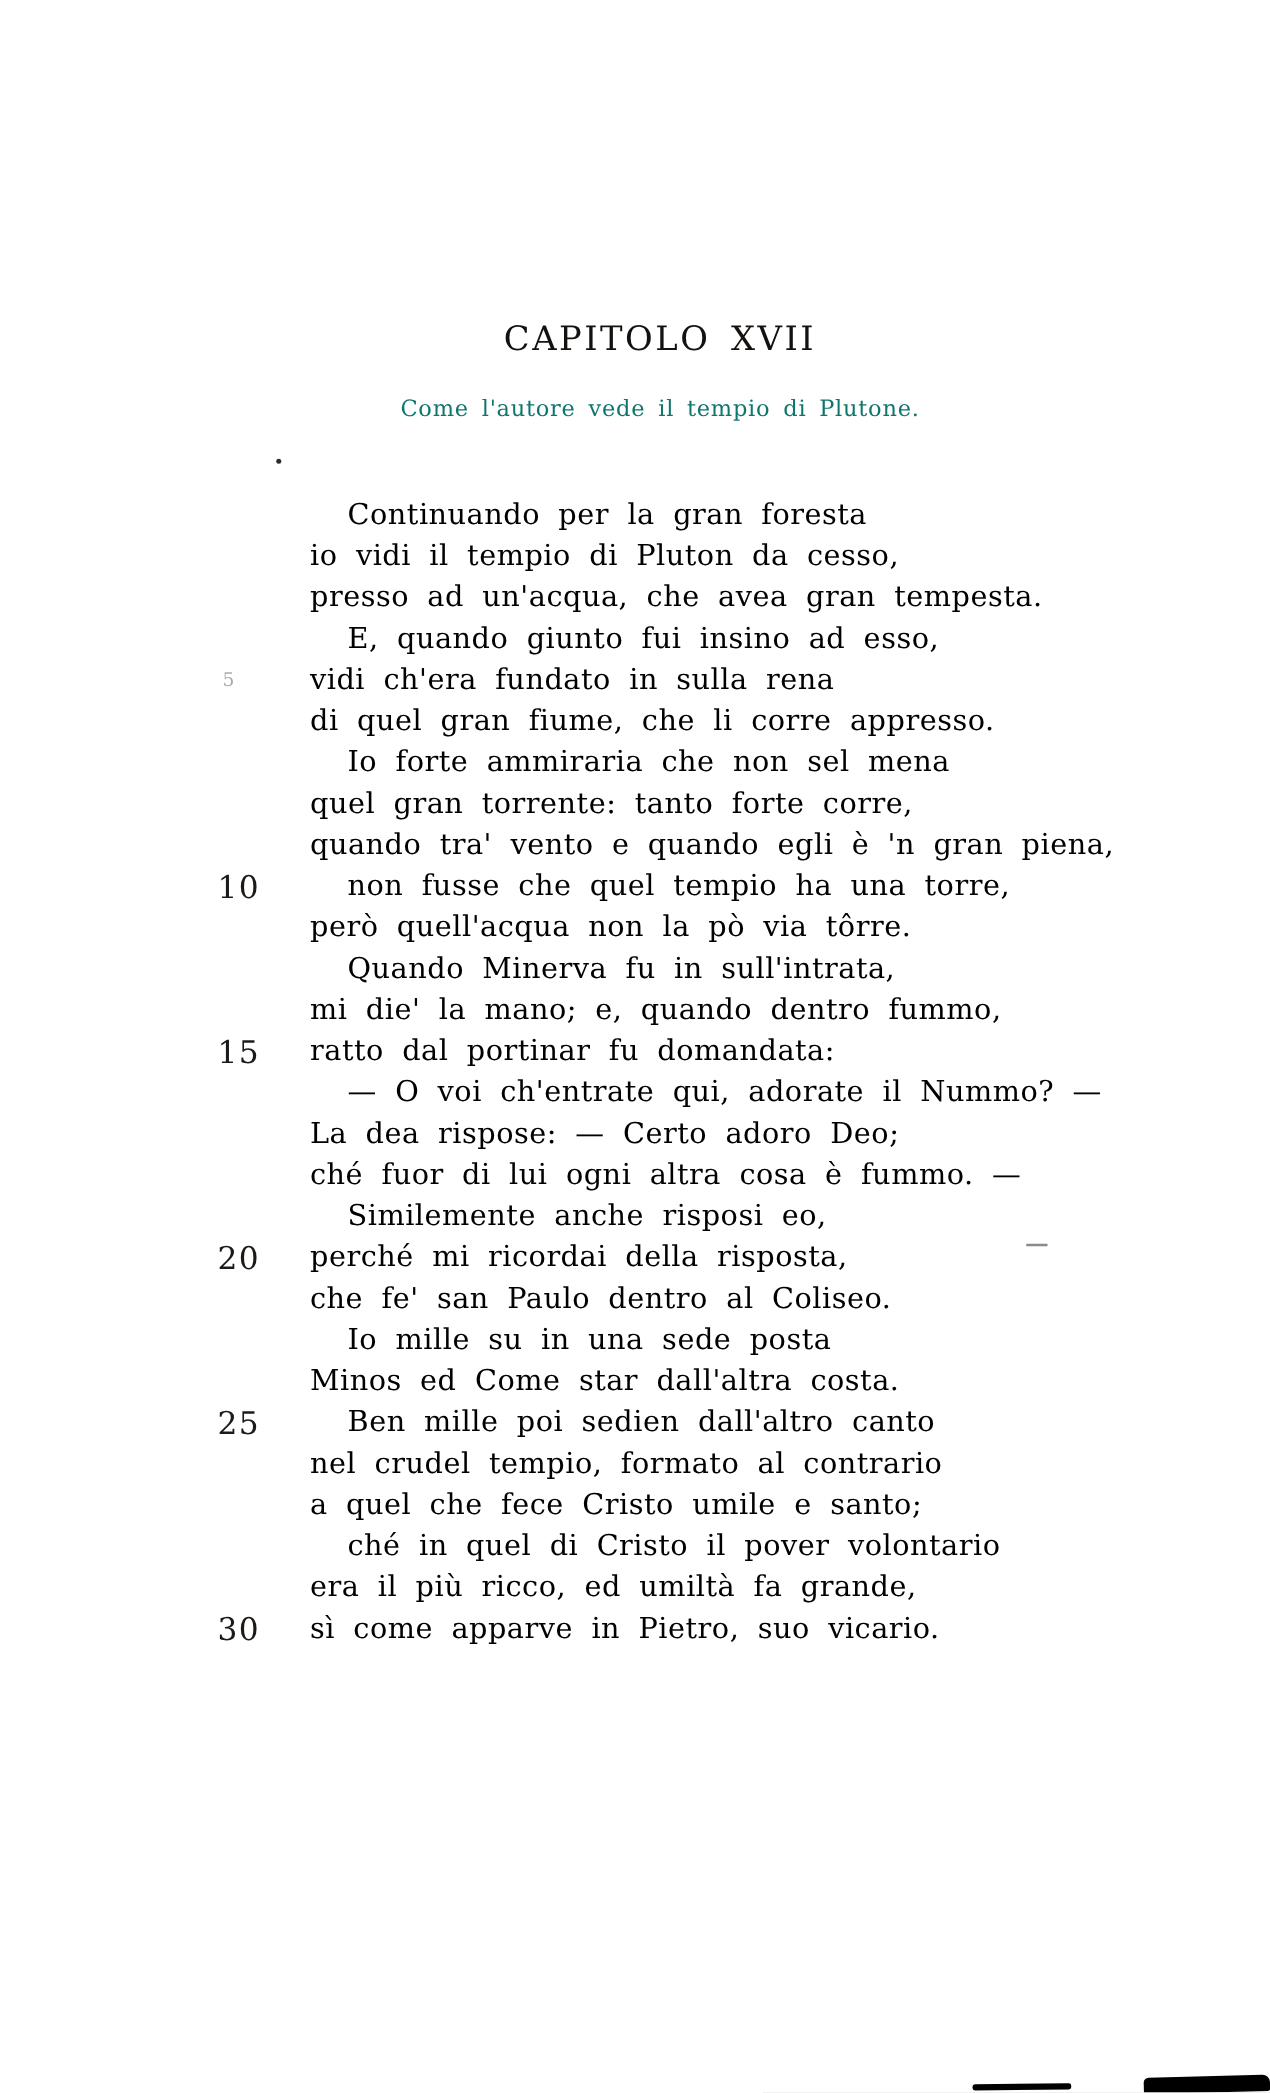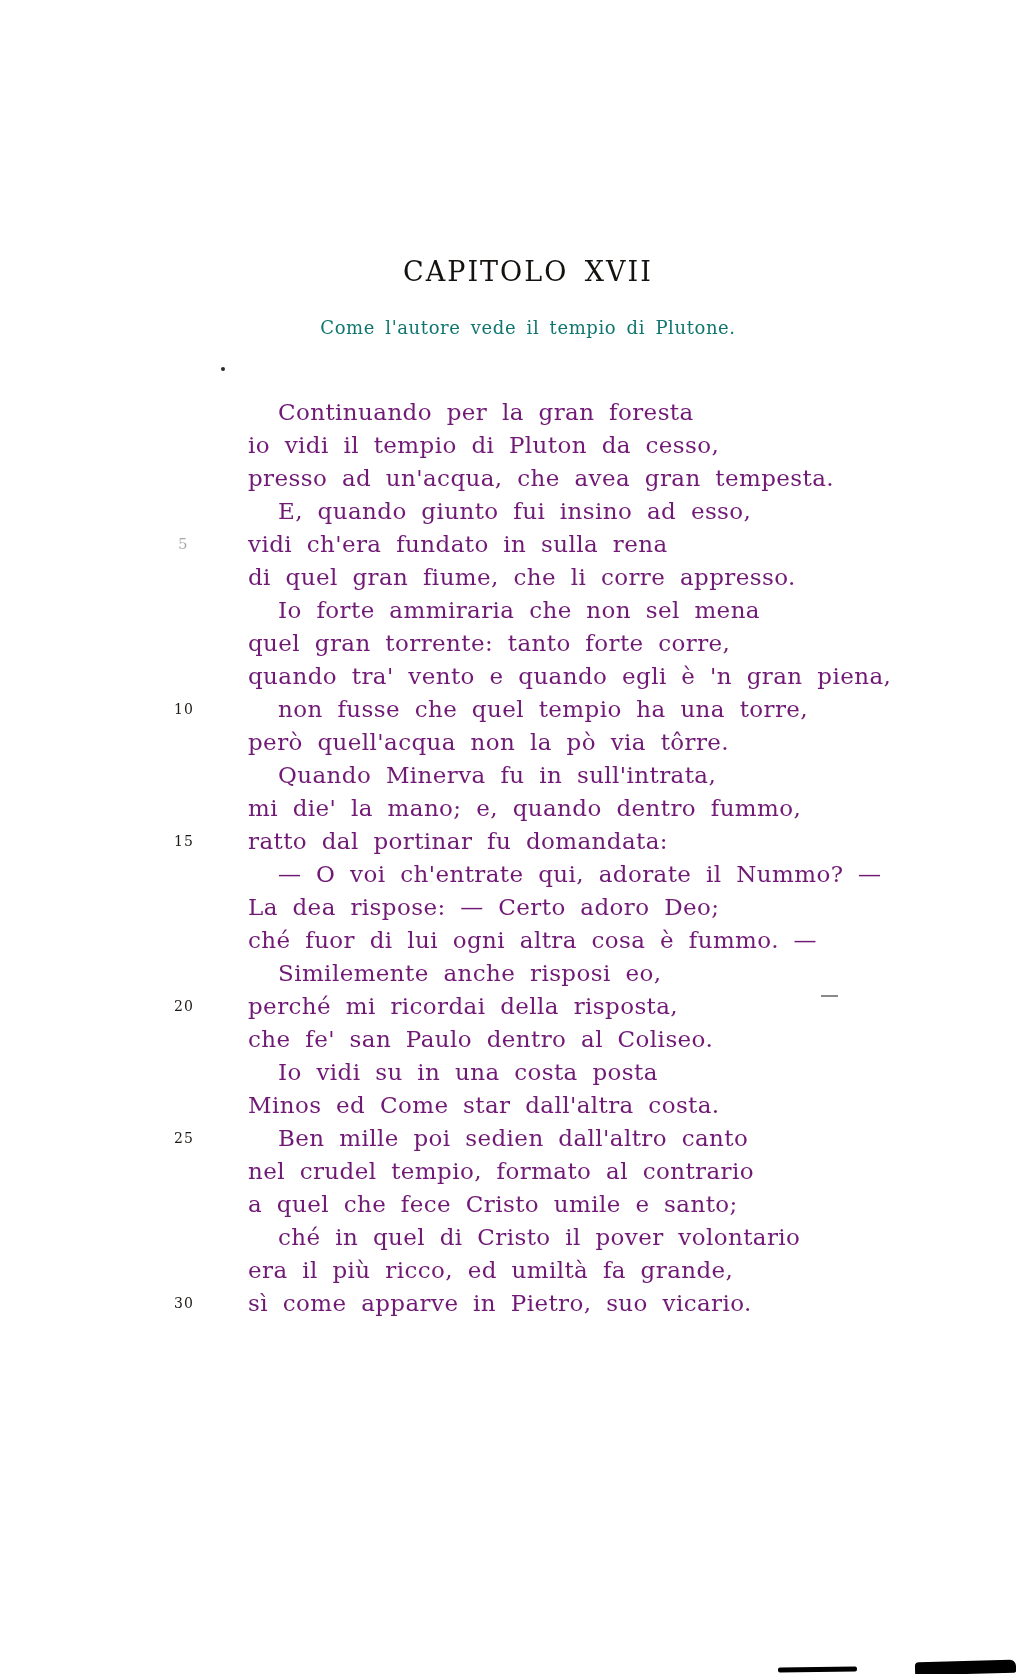--- a/index.html
+++ b/index.html
@@ -46,37 +46,37 @@
     position: relative;
     height: 33px;
     line-height: 33px;
     white-space: nowrap;
   }
   .num {
     position: absolute;
     left: 174px;
     top: 0;
     width: 52px;
-    font-size: 14px;
+    font-size: 25px;
     letter-spacing: 1px;
     color: #1c1916;
   }
   
   .row:nth-child(5) .num {
     opacity: 0.38;
     font-size: 15px;
     left: 178px;
   }
   .txt {
     display: inline-block;
     margin-left: 248px;
     font-size: 23px;
     letter-spacing: 0.4px;
     word-spacing: 7px;
-    color: #701a75;
+    color: #000000;
   }
   .row.i .txt { margin-left: 278px; }
   
   .ink-dot {
     position: absolute;
     left: 221px;
     top: 367px;
     width: 4px;
     height: 4px;
     background: #2b2b2b;
@@ -135,21 +135,21 @@
     <div class="row"><span class="num"></span><span class="txt">però quell'acqua non la pò via tôrre.</span></div>
     <div class="row i"><span class="num"></span><span class="txt">Quando Minerva fu in sull'intrata,</span></div>
     <div class="row"><span class="num"></span><span class="txt">mi die' la mano; e, quando dentro fummo,</span></div>
     <div class="row"><span class="num">15</span><span class="txt">ratto dal portinar fu domandata:</span></div>
     <div class="row i"><span class="num"></span><span class="txt">— O voi ch'entrate qui, adorate il Nummo? —</span></div>
     <div class="row"><span class="num"></span><span class="txt">La dea rispose: — Certo adoro Deo;</span></div>
     <div class="row"><span class="num"></span><span class="txt">ché fuor di lui ogni altra cosa è fummo. —</span></div>
     <div class="row i"><span class="num"></span><span class="txt">Similemente anche risposi eo,</span></div>
     <div class="row"><span class="num">20</span><span class="txt">perché mi ricordai della risposta,</span></div>
     <div class="row"><span class="num"></span><span class="txt">che fe' san Paulo dentro al Coliseo.</span></div>
-    <div class="row i"><span class="num"></span><span class="txt">Io vidi su in una costa posta</span></div>
+    <div class="row i"><span class="num"></span><span class="txt">Io mille su in una sede posta</span></div>
     <div class="row"><span class="num"></span><span class="txt">Minos ed Come star dall'altra costa.</span></div>
     <div class="row i"><span class="num">25</span><span class="txt">Ben mille poi sedien dall'altro canto</span></div>
     <div class="row"><span class="num"></span><span class="txt">nel crudel tempio, formato al contrario</span></div>
     <div class="row"><span class="num"></span><span class="txt">a quel che fece Cristo umile e santo;</span></div>
     <div class="row i"><span class="num"></span><span class="txt">ché in quel di Cristo il pover volontario</span></div>
     <div class="row"><span class="num"></span><span class="txt">era il più ricco, ed umiltà fa grande,</span></div>
     <div class="row"><span class="num">30</span><span class="txt">sì come apparve in Pietro, suo vicario.</span></div>
   </div>
 
   <div class="ink-dash"></div>

